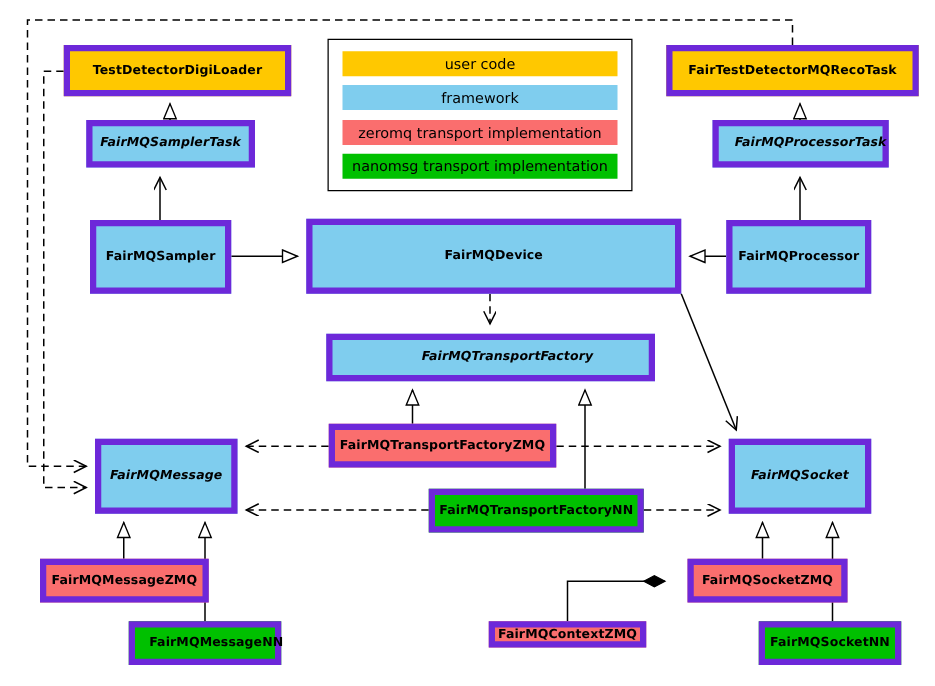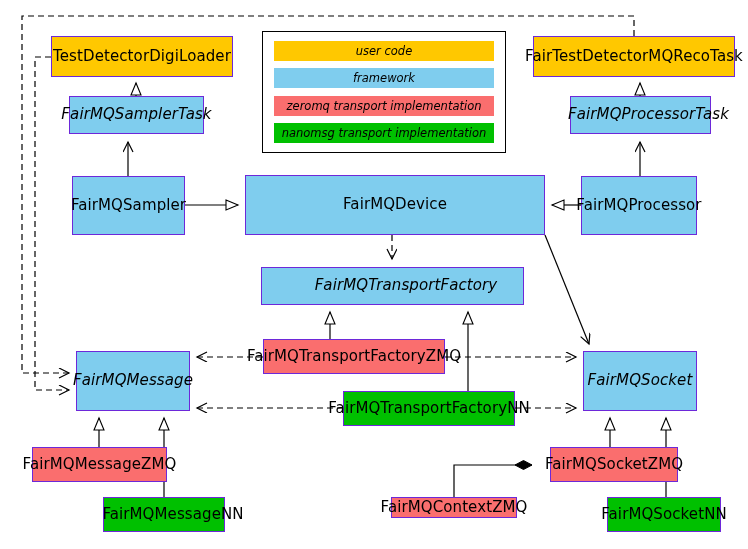--- a/index.html
+++ b/index.html
@@ -19,44 +19,43 @@
     position: absolute;
     left: 0;
     top: 0;
     width: 748px;
     height: 549px;
     pointer-events: none;
   }
   .node {
     position: absolute;
     box-sizing: border-box;
-    border: 1px solid #6d28d9;
+    border: 5px solid #6d28d9;
     display: flex;
     align-items: center;
     justify-content: center;
     text-align: center;
-    font-size: 15px;
-    font-weight: normal;
+    font-size: 10px;
+    font-weight: bold;
     color: #000000;
     line-height: 1.15;
     letter-spacing: 0.1px;
   }
   .node.abstract {
     font-style: italic;
   }
   .legend-box {
     position: absolute;
     box-sizing: border-box;
     background: #ffffff;
     border: 1px solid #000000;
     display: flex;
     flex-direction: column;
     justify-content: space-between;
     padding: 9px 11px;
-    font-style: italic;
   }
   .legend-row {
     box-sizing: border-box;
     height: 20px;
     display: flex;
     align-items: center;
     justify-content: center;
     font-size: 11.5px;
     font-weight: normal;
     color: #000000;

